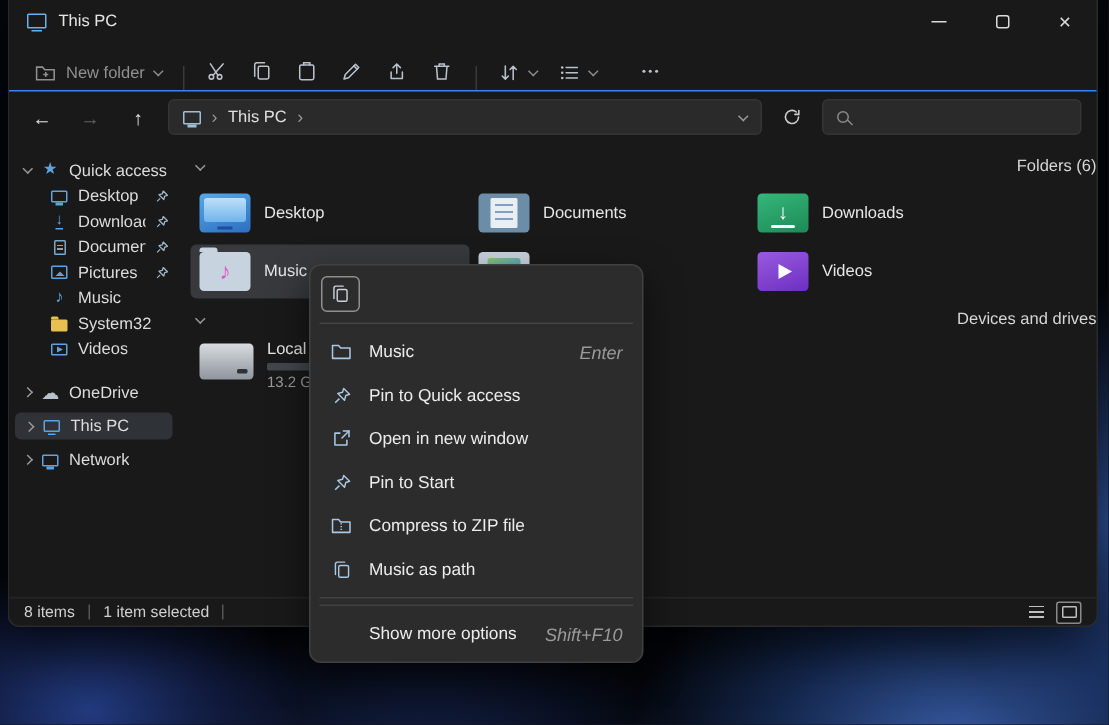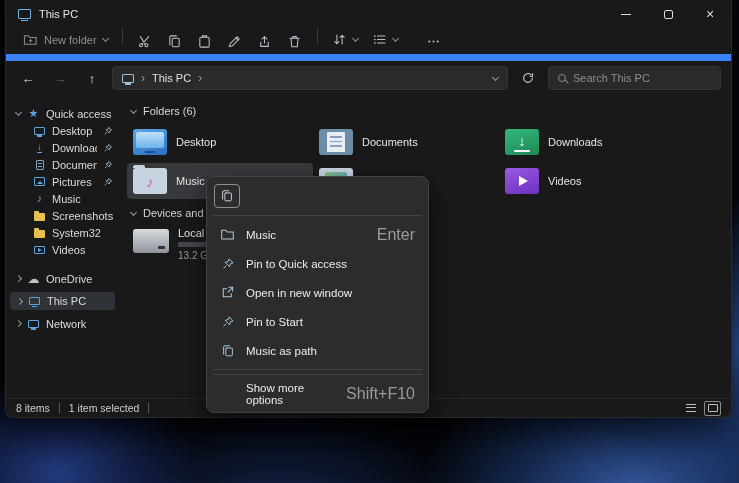--- a/index.html
+++ b/index.html
@@ -29,21 +29,21 @@
   .app-icon { width:13px; height:10px; border:1.2px solid #6fb0e8; border-radius:1px; position:relative; }
   .app-icon::after { content:''; position:absolute; left:2px; right:2px; bottom:-3px; height:1.2px; background:#6fb0e8; }
   .tb-title { font-size:11px; color:#e6e6e6; }
   .win-controls { margin-left:auto; display:flex; height:100%; }
   .wc { width:42px; display:flex; align-items:center; justify-content:center; color:#dcdcdc; cursor:default; }
   .glyph-min { width:10px; height:1px; background:#dcdcdc; display:block; }
   .glyph-max { width:9px; height:9px; border:1px solid #dcdcdc; border-radius:2px; display:block; }
   .glyph-close { font-size:14px; line-height:1; }
 
   
-  .cmdbar { height:33px; display:flex; align-items:flex-start; padding:0 10px; border-bottom:7px solid #3b82f6; flex:none; color:#b9c2cc; }
+  .cmdbar { height:33px; display:flex; align-items:flex-end; padding:0 10px; border-bottom:1px solid #3b82f6; flex:none; color:#b9c2cc; }
   .cmd-btn { display:flex; align-items:center; gap:6px; padding:4px 7px; border-radius:4px; font-size:11px; color:#909090; }
   .cmd-icon-btn { width:30px; height:26px; display:flex; align-items:center; justify-content:center; color:#b9c2cc; border-radius:4px; }
   .vsep { width:1px; height:16px; background:#3a3a3a; margin:0 7px; flex:none; }
   .chev { display:inline-block; width:5px; height:5px; border-right:1.2px solid currentColor; border-bottom:1.2px solid currentColor; flex:none; }
   .chev.d { transform:rotate(45deg); margin-top:-2px; }
   .chev.r { transform:rotate(-45deg); }
   .cmd-chev { color:#8d8d8d; }
 
   
   .navbar { height:34px; display:flex; align-items:center; padding:0 10px; gap:8px; flex:none; }
@@ -83,21 +83,21 @@
   .docp { width:8px; height:10px; border:1.1px solid #7fa8c8; border-radius:1px; position:relative; }
   .docp::after { content:''; position:absolute; left:1px; right:1px; top:2px; height:5px; background:repeating-linear-gradient(to bottom,#7fa8c8 0 1px,transparent 1px 2.5px); }
   .picp { width:11px; height:9px; border:1.1px solid #5ea3e0; border-radius:1px; position:relative; }
   .picp::after { content:''; position:absolute; left:2px; bottom:1px; border-left:3px solid transparent; border-right:3px solid transparent; border-bottom:3px solid #5ea3e0; }
   .vidp { width:11px; height:8px; border:1.1px solid #5ea3e0; border-radius:1px; display:flex; align-items:center; justify-content:center; }
   .vidp::after { content:''; border-left:4px solid #5ea3e0; border-top:2.5px solid transparent; border-bottom:2.5px solid transparent; }
   .dlch { color:#5ea3e0; font-weight:bold; border-bottom:1.2px solid #5ea3e0; line-height:1; font-size:10px; }
 
   
   .main { flex:1; padding:10px 0 0 8px; min-width:0; }
-  .sec-head { display:flex; align-items:center; gap:7px; font-size:11px; color:#d6d6d6; padding-left:4px; }
+  .sec-head { display:flex; align-items:center; gap:7px; font-size:11px; color:#d6d6d6; padding-left:4px;justify-content:space-between; }
   .sec-head .chev { color:#9a9a9a; }
   .tilegrid { display:grid; grid-template-columns:repeat(3,186px); row-gap:3px; margin-top:7px; }
   .tile { display:flex; align-items:center; gap:9px; height:36px; padding:0 6px; border-radius:4px; font-size:11px; color:#e6e6e6; }
   .tile.sel { background:#37393d; }
   .tico { width:34px; height:26px; border-radius:3px; position:relative; flex:none; display:flex; align-items:center; justify-content:center; }
   .t-desktop { background:linear-gradient(160deg,#57a8e8 0%,#2d6fc0 100%); }
   .t-desktop::before { content:''; position:absolute; inset:3px 3px 7px 3px; background:linear-gradient(180deg,#bfe0f8,#6fb4ec); border-radius:2px; }
   .t-desktop::after { content:''; position:absolute; bottom:2px; left:12px; right:12px; height:2px; background:#1d4f94; }
   .t-documents { background:#6b8da8; }
   .t-documents::before { content:''; position:absolute; inset:3px 8px; background:#e8eef4; border-radius:1px; }
@@ -131,21 +131,21 @@
   .vi-thumb { width:10px; height:8px; border:1px solid #c0c0c0; border-radius:1px; }
 
   
   .ctxmenu { position:absolute; left:206px; top:176px; width:223px; background:#2c2c2c; border:1px solid #414141; border-radius:8px; box-shadow:0 10px 24px rgba(0,0,0,.55); padding:4px; z-index:50; }
   .cm-iconrow { height:30px; display:flex; align-items:center; padding:0 3px; }
   .cm-iconbtn { width:26px; height:24px; border:1px solid #8f8f8f; border-radius:4px; display:flex; align-items:center; justify-content:center; color:#c9d4de; }
   .cm-sep { height:1px; background:#424242; margin:4px 2px; }
   .cm-item { height:29px; display:flex; align-items:center; gap:11px; padding:0 9px; border-radius:4px; font-size:11.5px; color:#ececec; }
   .cm-item.noicon { padding-left:35px; }
   .cm-ic { width:15px; height:15px; flex:none; color:#a9c8e2; display:flex; align-items:center; justify-content:center; }
-  .cm-sc { margin-left:auto; font-size:16px; color:#9a9a9a; }
+  .cm-sc { margin-left:auto; font-size:12px; color:#9a9a9a;font-style:italic; }
 </style>
 </head>
 <body>
 
 <div class="window">
 
   <div class="titlebar">
     <span class="app-icon"></span>
     <span class="tb-title">This PC</span>
     <div class="win-controls">
@@ -256,21 +256,20 @@
       <span class="chev d" style="color:#9a9a9a"></span>
     </div>
     <div class="refresh-btn">
       <svg width="14" height="14" viewBox="0 0 16 16" fill="none" stroke="currentColor" stroke-width="1.2" stroke-linecap="round">
           <path d="M13 8a5 5 0 1 1-1.7-3.8"></path>
           <path d="M13.2 3v3h-3"></path>
         </svg>
     </div>
     <div class="searchbox">
       <span class="icn-search"></span>
-      <input class="search-input" type="text" placeholder="Search This PC" style="">
     </div>
   </div>
 
   <div class="bodyrow">
 
     <div class="sidebar">
       <div class="sb-row">
         <span class="chev d"></span>
         <span class="sic c-blue">★</span>
         <span class="sb-label">Quick access</span>
@@ -319,26 +318,20 @@
         <span class="sb-pin">
             <svg width="10" height="10" viewBox="0 0 16 16" fill="none" stroke="currentColor" stroke-width="1.4" stroke-linejoin="round">
               <path d="M9.3 2.2l4.5 4.5-2.9.9-1 3.6-5.1-5.1 3.6-1z"></path>
               <path d="M6 10L2.8 13.2"></path>
             </svg>
           </span>
       </div>
       <div class="sb-row sb-child">
         <span class="sic c-blue">♪</span>
         <span class="sb-label">Music</span>
-      </div>
-      <div class="sb-row sb-child">
-        <span class="sic">
-            <span class="fold"></span>
-          </span>
-        <span class="sb-label">Screenshots</span>
       </div>
       <div class="sb-row sb-child">
         <span class="sic">
             <span class="fold"></span>
           </span>
         <span class="sb-label">System32</span>
       </div>
       <div class="sb-row sb-child">
         <span class="sic">
             <span class="vidp"></span>
@@ -476,20 +469,30 @@
         <svg width="14" height="14" viewBox="0 0 16 16" fill="none" stroke="currentColor" stroke-width="1.1" stroke-linejoin="round">
           <path d="M9.3 2.2l4.5 4.5-2.9.9-1 3.6-5.1-5.1 3.6-1z"></path>
           <path d="M6 10L2.8 13.2"></path>
         </svg>
       </span>
     <span>Pin to Start</span>
     <span class="cm-sc"></span>
   </div>
   <div class="cm-item">
     <span class="cm-ic">
+        <svg width="15" height="15" viewBox="0 0 16 16" fill="none" stroke="currentColor" stroke-width="1.1" stroke-linejoin="round">
+          <path d="M1.8 3.5h4.3l1.5 1.8h6.6v7.4H1.8z"></path>
+          <path d="M8 6.2v.9M8 8.2v.9M8 10.2v.9"></path>
+        </svg>
+      </span>
+    <span>Compress to ZIP file</span>
+    <span class="cm-sc"></span>
+  </div>
+  <div class="cm-item">
+    <span class="cm-ic">
         <svg width="14" height="14" viewBox="0 0 16 16" fill="none" stroke="currentColor" stroke-width="1.1" stroke-linecap="round">
           <rect x="5.5" y="4.5" width="7.5" height="9" rx="1.2"></rect>
           <path d="M3 11.5v-8A1.5 1.5 0 0 1 4.5 2H10"></path>
         </svg>
       </span>
     <span>Music as path</span>
     <span class="cm-sc"></span>
   </div>
   <div class="cm-sep"></div>
   <div class="cm-sep"></div>

